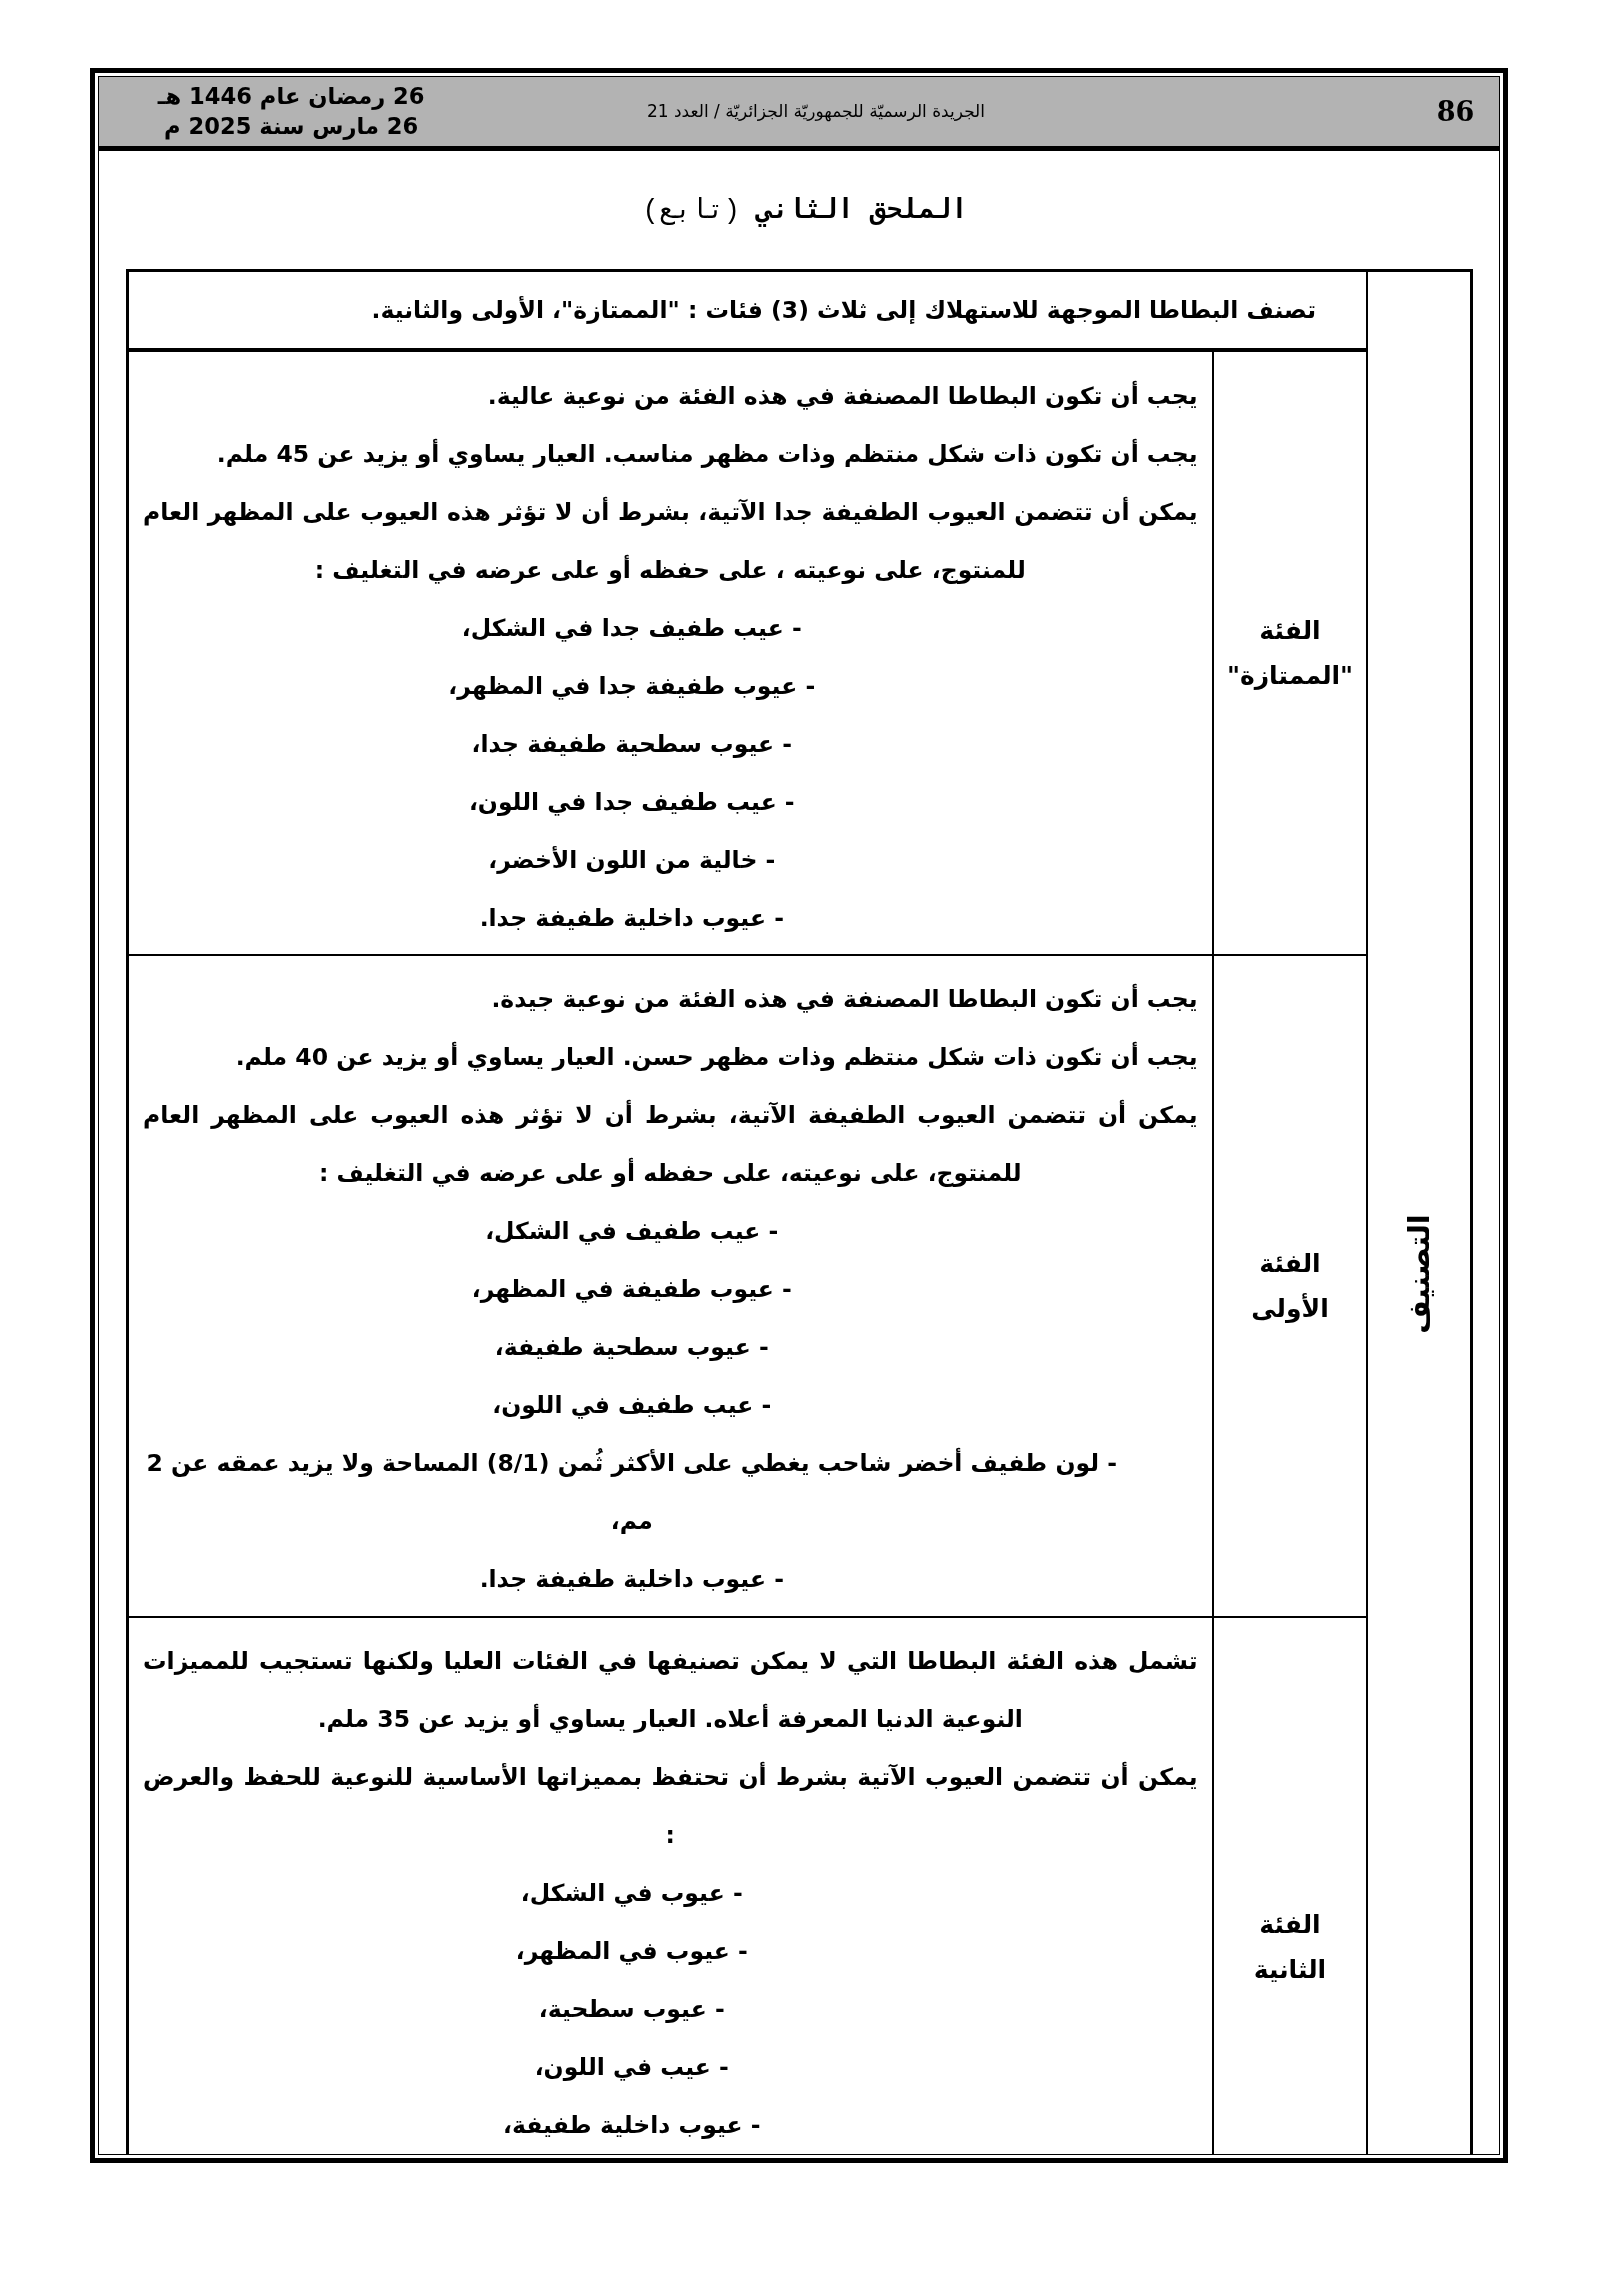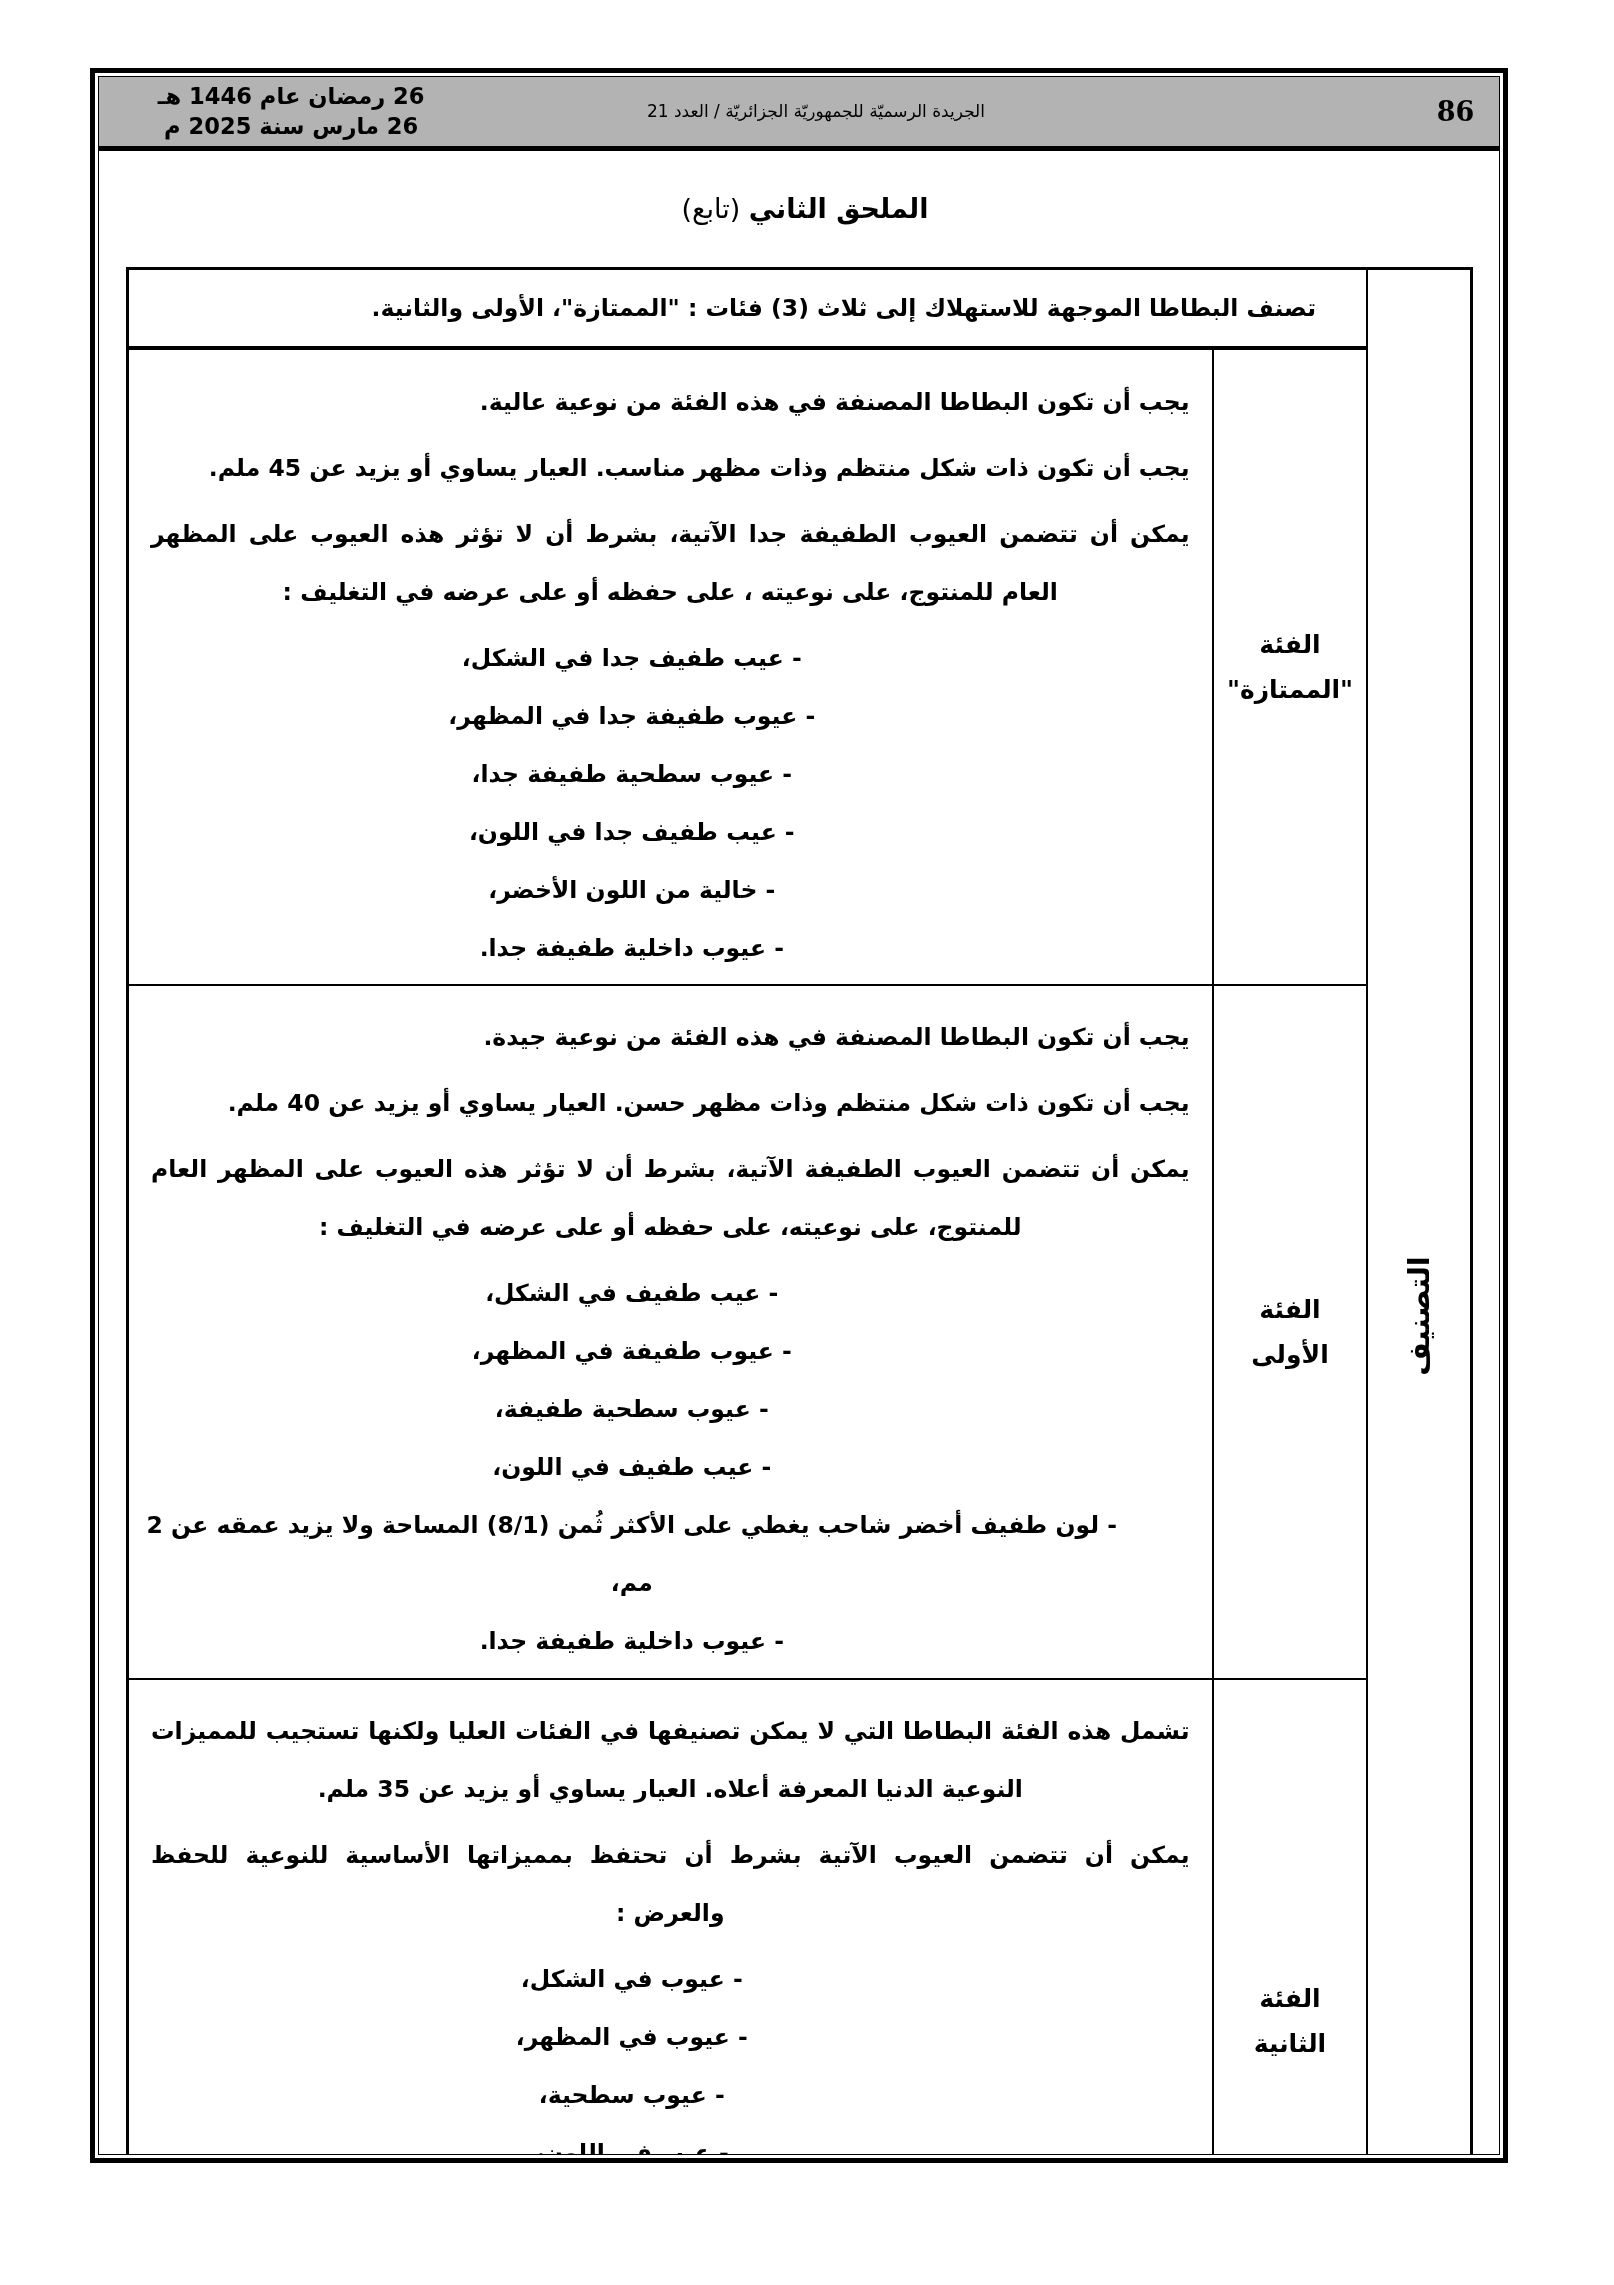--- a/index.html
+++ b/index.html
@@ -65,20 +65,21 @@
     padding-right: 25px;
     font-family: "DejaVu Serif", serif;
     font-weight: bold;
     font-size: 27px;
   }
   
   .annex-title {
     text-align: center;
     margin: 42px 0 43px 12px;
     font-size: 27px;
+    font-family: Liberation Mono, monospace;
   }
   .annex-main { font-weight: bold; }
   .annex-suffix { font-weight: normal; }
   
   .main-table {
     border-collapse: collapse;
     margin: 0 auto;
     width: 1343px;
     table-layout: fixed;
     border: 3.6px solid #000;
@@ -123,21 +124,21 @@
     width: 1086px;
     padding: 14.5px 14.5px 7.2px 14.5px;
     font-weight: bold;
     font-size: 23.5px;
   }
   .row-cat1 .content-cell { height: 579px; }
   .row-cat2 .content-cell { height: 593px; }
   .row-cat3 .content-cell { height: 593px; }
   .spec-p {
     line-height: 58px;
-    margin: 8px;
+    margin: 0;
   }
   .p-right { text-align: right; }
   .p-center-last {
     text-align: justify;
     text-align-last: center;
   }
   .defect-item {
     line-height: 58px;
     text-align: center;
     padding-left: 0;

